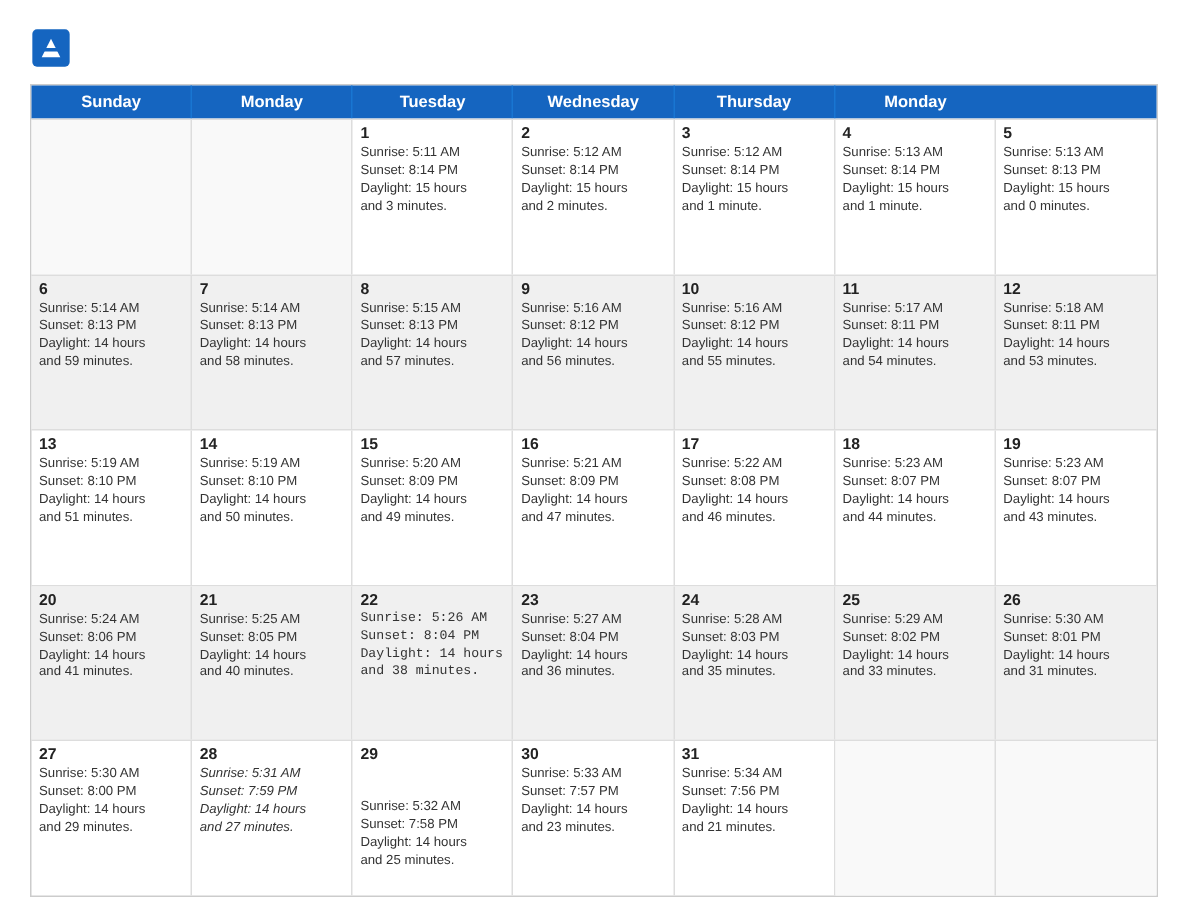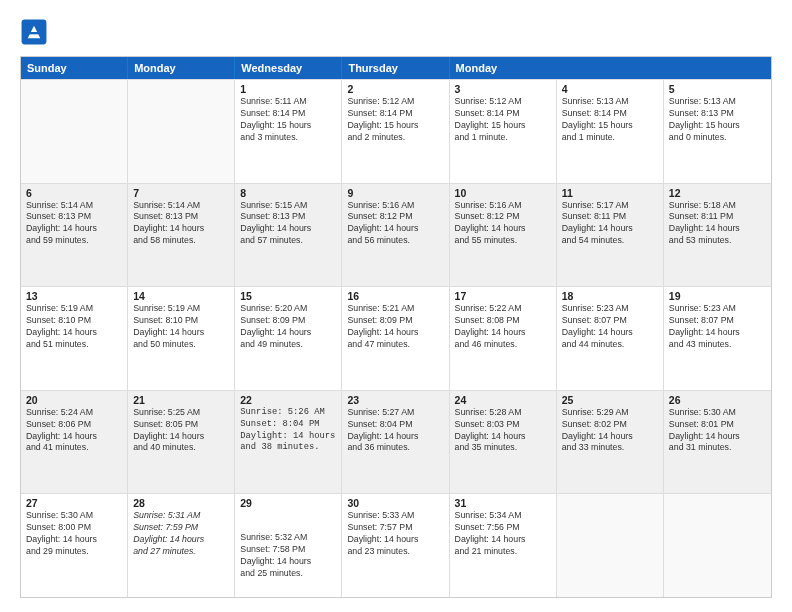--- a/index.html
+++ b/index.html
@@ -63,21 +63,21 @@
     .cal-header {
       display: grid;
       grid-template-columns: repeat(7, 1fr);
       background: #1565c0;
     }
     .cal-header-cell {
       color: #fff;
       font-size: 11px;
       font-weight: bold;
       padding: 5px 6px;
-      text-align: left;
+      text-align: center;
       border-right: 1px solid #1976d2;
     }
     .cal-header-cell:last-child { border-right: none; }
     .cal-body {
       flex: 1;
       display: flex;
       flex-direction: column;
     }
     .cal-row {
       display: grid;
@@ -127,20 +127,21 @@
     <div class="title-block">
       <div class="main-title"></div>
       <div class="subtitle"></div>
     </div>
   </div>
 
   <div class="calendar">
     <div class="cal-header">
     <div class="cal-header-cell">Sunday</div>
         <div class="cal-header-cell">Monday</div>
+        <div class="cal-header-cell">Tuesday</div>
         <div class="cal-header-cell">Wednesday</div>
         <div class="cal-header-cell">Thursday</div>
         <div class="cal-header-cell">Monday</div>
       </div>
     <div class="cal-body">
     <div class="cal-row">
           <div class="cal-cell empty"></div>
           <div class="cal-cell empty"></div>
           <div class="cal-cell">
             <div class="day-num">1</div>

